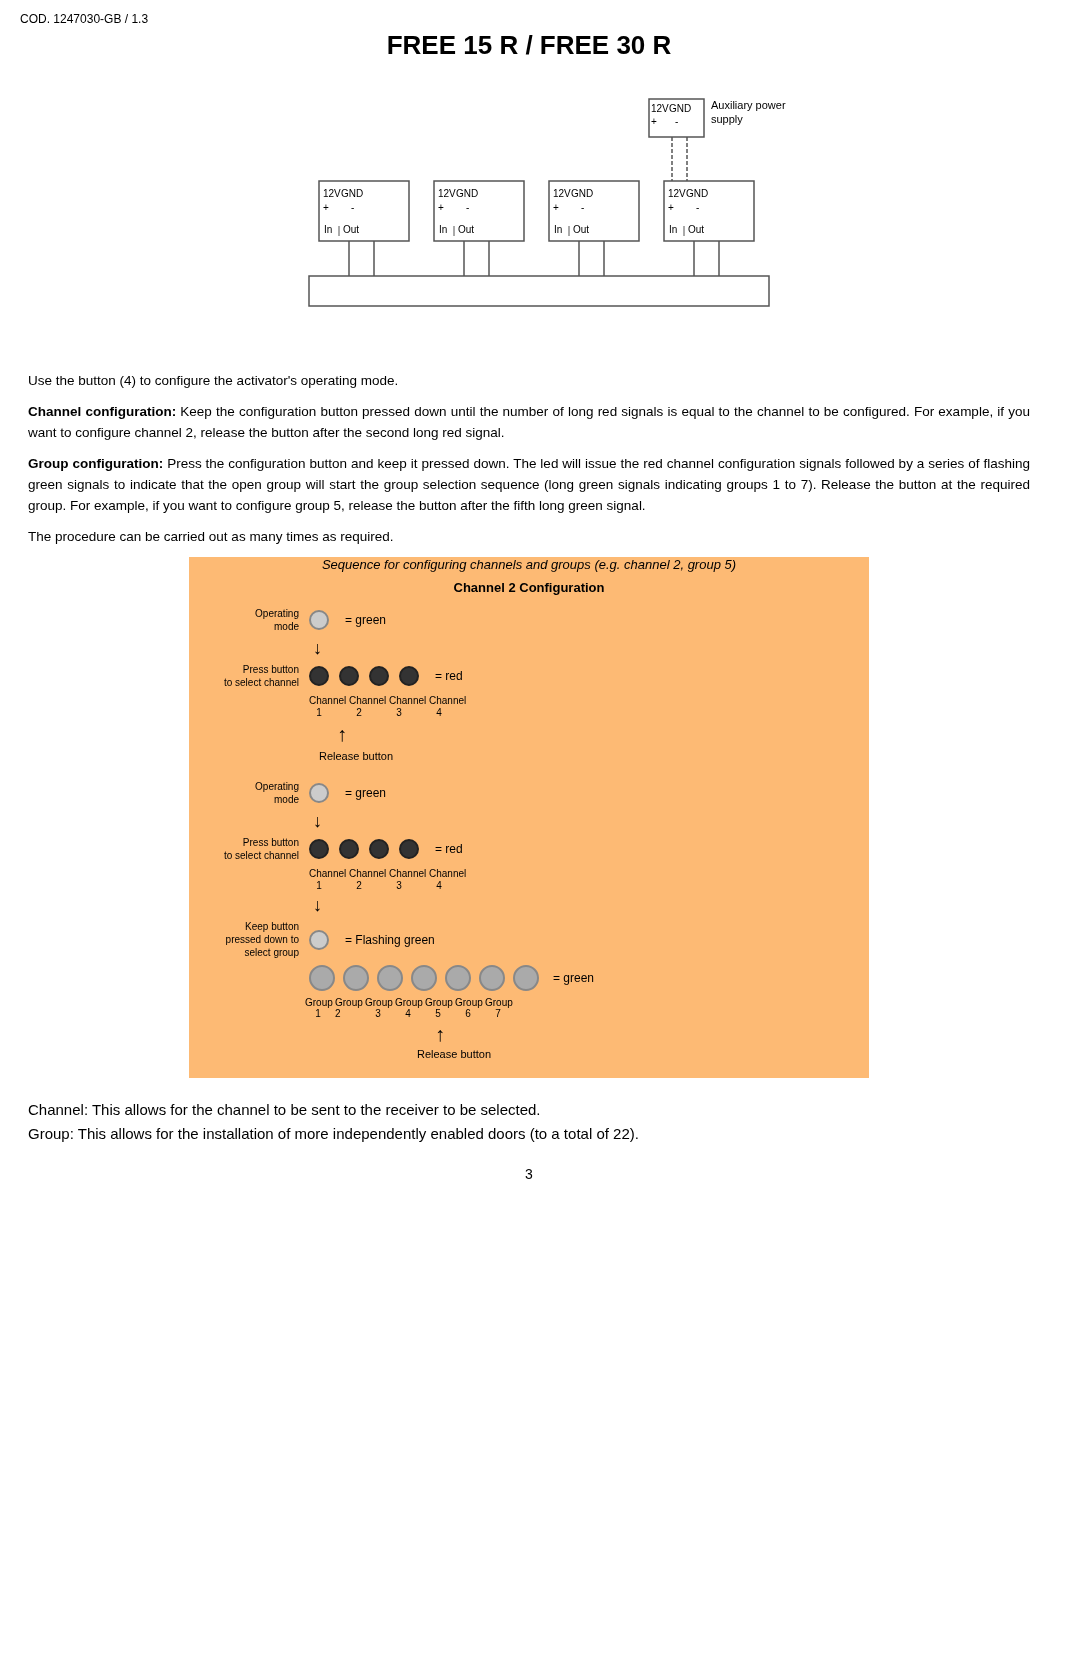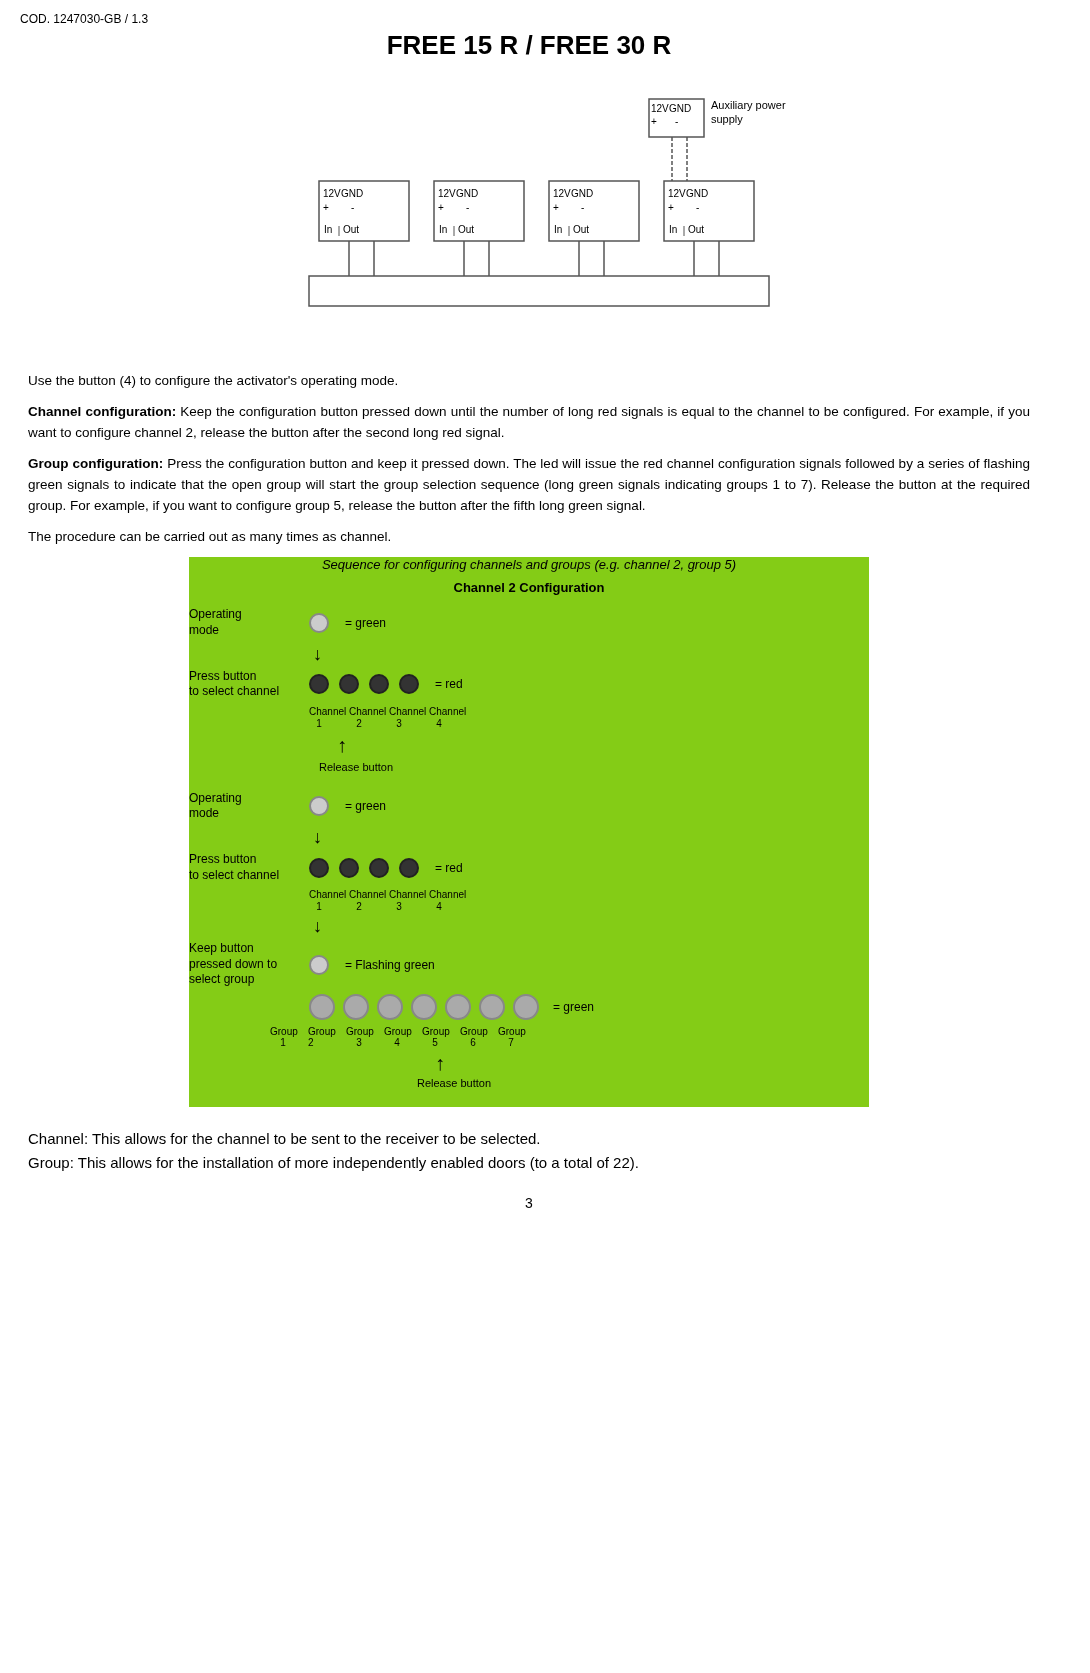--- a/index.html
+++ b/index.html
@@ -53,21 +53,21 @@
     .body-text .bold {
       font-weight: bold;
     }
     .sequence-container {
       display: flex;
       justify-content: center;
       margin: 10px 0 20px 0;
     }
     .sequence-diagram {
       width: 680px;
-      background: #84cc16;
+      background: #fdba74;
       border: none;
     }
     .seq-title {
       text-align: center;
       font-size: 13px;
       font-style: italic;
       margin-bottom: 8px;
     }
     .seq-section-title {
       font-size: 13px;
@@ -76,22 +76,23 @@
       text-align: center;
     }
     .seq-row {
       display: flex;
       align-items: center;
       margin-bottom: 6px;
       font-size: 12px;
     }
     .seq-label {
       width: 120px;
-      font-size: 12px;
+      font-size: 10px;
       line-height: 1.3;
+      text-align: right;
       padding-right: 10px;
       flex-shrink: 0;
     }
     .seq-dots {
       display: flex;
       gap: 10px;
       align-items: center;
     }
     .dot {
       width: 20px;
@@ -220,21 +221,21 @@
   <div class="body-text">Use the button (4) to configure the activator's operating mode.</div>
 
   <div class="body-text">
     <span class="bold">Channel configuration:</span><span> Keep the configuration button pressed down until the number of long red signals is equal to the channel to be configured.  For example, if you want to configure channel 2, release the button after the second long red signal.</span>
   </div>
 
   <div class="body-text">
     <span class="bold">Group configuration:</span><span>  Press the configuration button and keep it pressed down.  The led will issue the red channel configuration signals followed by a series of flashing green signals to indicate that the open group will start the group selection sequence (long green signals indicating groups 1 to 7).  Release the button at the required group.  For example, if you want to configure group 5, release the button after the fifth long green signal.</span>
   </div>
 
-  <div class="body-text">The procedure can be carried out as many times as channel.</div>
+  <div class="body-text">The procedure can be carried out as many times as required.</div>
 
   <div class="sequence-container">
     <div class="sequence-diagram">
 
       <div class="seq-title">Sequence for configuring channels and groups (e.g.  channel 2, group 5)</div>
 
       <div class="seq-block">
         <div class="seq-section-title">Channel 2 Configuration</div>
 
         <div class="seq-row">
@@ -325,21 +326,21 @@
             <div class="dot dot-lg dot-gray"></div>
             <div class="dot dot-lg dot-gray"></div>
             <div class="dot dot-lg dot-gray"></div>
             <div class="dot dot-lg dot-gray"></div>
             <div class="dot dot-lg dot-gray"></div>
             <div class="dot dot-lg dot-gray"></div>
             <span class="eq-green">= green</span>
           </div>
         </div>
 
-        <div style="margin-left:81px; display:flex; gap:12px; margin-bottom:4px;">
+        <div style="margin-left:116px; display:flex; gap:4px; margin-bottom:4px;">
           <div style="width:26px;text-align:center;font-size:10px;">Group 1</div>
           <div style="width:26px;text-align:left;font-size:10px;">Group 2</div>
           <div style="width:26px;text-align:center;font-size:10px;">Group 3</div>
           <div style="width:26px;text-align:center;font-size:10px;">Group 4</div>
           <div style="width:26px;text-align:center;font-size:10px;">Group 5</div>
           <div style="width:26px;text-align:center;font-size:10px;">Group 6</div>
           <div style="width:26px;text-align:center;font-size:10px;">Group 7</div>
         </div>
 
         <div style="margin-left:246px; margin-bottom:2px;">

